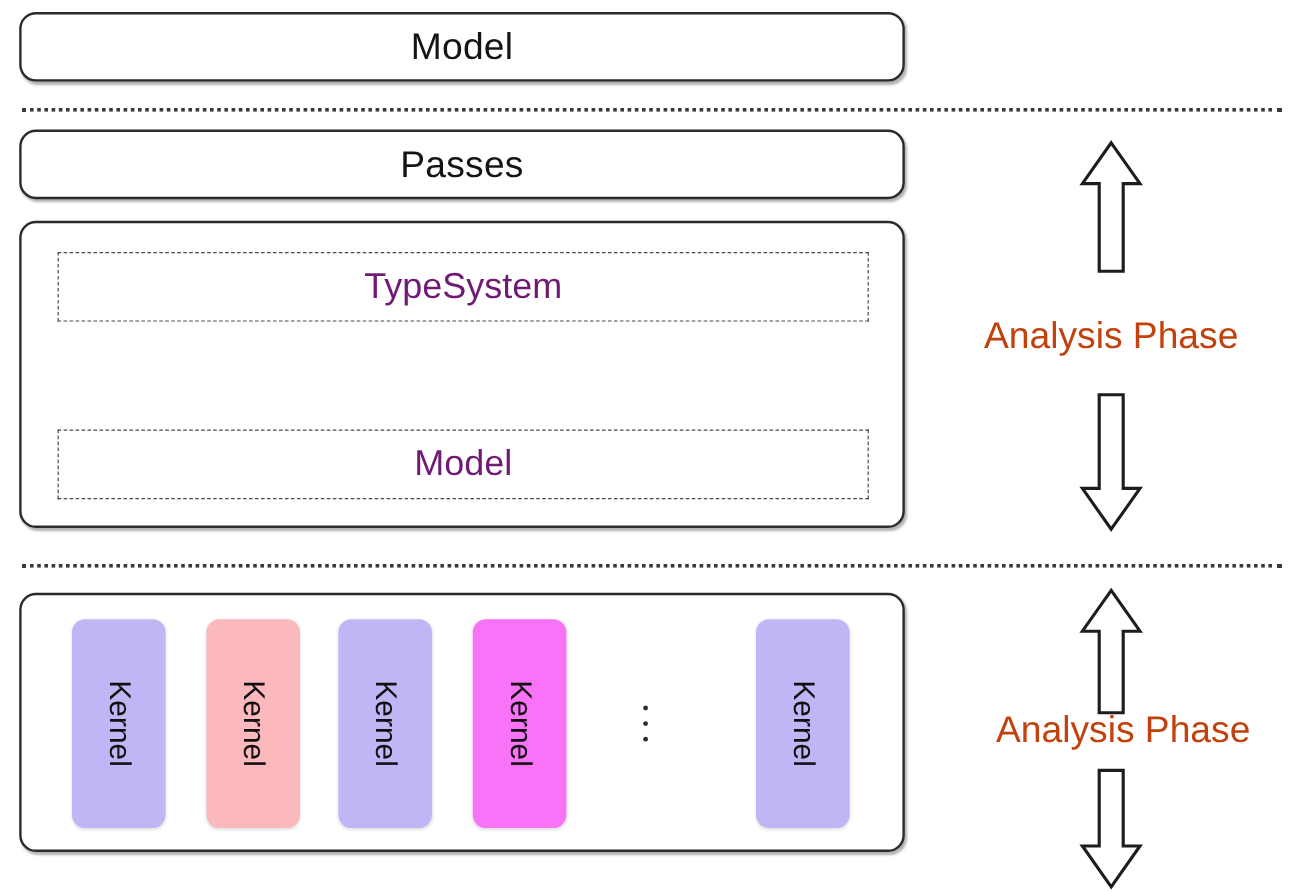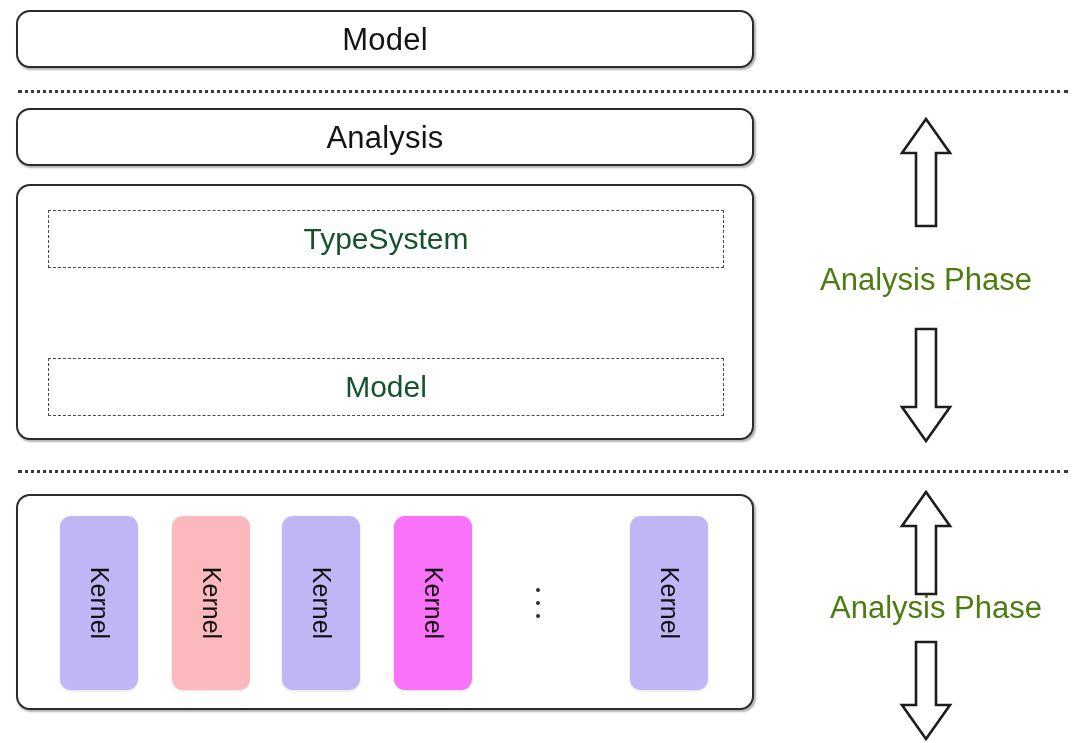--- a/index.html
+++ b/index.html
@@ -57,21 +57,21 @@
   }
   .dbox-label {
     position: absolute;
     left: 0;
     right: 0;
     top: 50%;
     transform: translateY(-50%);
     text-align: center;
     font-size: 30px;
     line-height: 1;
-    color: #14532d;
+    color: #701a75;
   }
 
   
   .kernel {
     position: absolute;
     box-sizing: border-box;
     border-radius: 11px;
     box-shadow: 0 1px 3px rgba(0,0,0,0.12);
   }
   .kernel-label {
@@ -107,37 +107,37 @@
     position: absolute;
   }
   .arrow svg { display: block; }
 
   
   .phase-label {
     position: absolute;
     text-align: center;
     font-size: 31px;
     line-height: 1;
-    color: #4d7c0f;
+    color: #c2410c;
     white-space: nowrap;
   }
 </style>
 </head>
 <body>
 
 <div id="canvas">
 
   <div class="obox" style="left:16px; top:10px; width:738px; height:58px;">
     <div class="obox-label">Model</div>
   </div>
 
   <div class="hsep" style="left:18px; top:90px; width:1050px;"></div>
 
   <div class="obox" style="left:16px; top:108px; width:738px; height:58px;">
-    <div class="obox-label">Analysis</div>
+    <div class="obox-label">Passes</div>
   </div>
 
   <div class="obox" style="left:16px; top:184px; width:738px; height:256px;">
 
     <div class="dbox" style="left:30px; top:24px; width:676px; height:58px;">
       <div class="dbox-label">TypeSystem</div>
     </div>
 
 
     <div class="dbox" style="left:30px; top:172px; width:676px; height:58px;">

